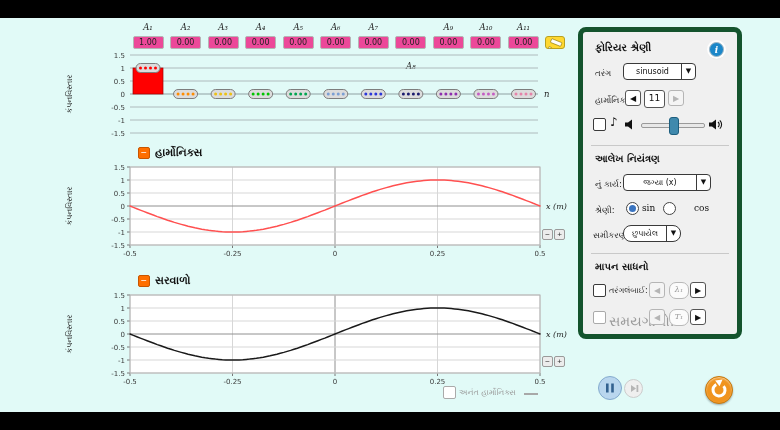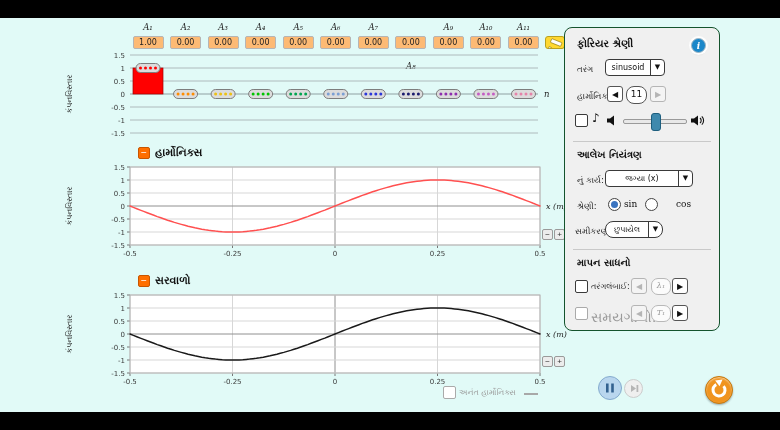--- a/index.html
+++ b/index.html
@@ -1,36 +1,36 @@
 <!DOCTYPE html>
 <html><head>
 <meta charset="utf-8">
 <style>
   html,body{margin:0;padding:0;}
   body{font-family:"DejaVu Sans",sans-serif;}
   .screen{position:relative;width:780px;height:430px;background:#000;overflow:hidden;}
   .stage{position:absolute;top:18px;left:0;width:780px;height:394px;background:#e1faf7;}
   .abs{position:absolute;}
   .amp-label{position:absolute;top:4px;width:32px;text-align:center;font:italic 8.5px "DejaVu Serif",serif;color:#222;}
-  .amp-box{position:absolute;top:18px;width:29px;height:11px;background:#fdba74;border:1px solid #b5b5b5;border-radius:2px;font-size:8px;color:#222;text-align:center;line-height:11px;}
+  .amp-box{position:absolute;top:18px;width:29px;height:11px;background:#ec4899;border:1px solid #b5b5b5;border-radius:2px;font-size:8px;color:#222;text-align:center;line-height:11px;}
   .pencil-btn{position:absolute;left:545px;top:18px;width:20px;height:13px;background:#ffd831;border:1px solid #b9a11e;border-radius:3px;padding:0;cursor:pointer;}
   .sect-title{position:absolute;height:13px;display:flex;align-items:center;gap:5px;}
   .collapse-btn{width:12px;height:12px;background:#ff6f00;border:1px solid #c85500;border-radius:2px;color:#fff;font-size:10px;line-height:9px;text-align:center;padding:0;cursor:pointer;}
   .sect-label{font-size:11px;font-weight:bold;color:#111;}
   .btn-zoom{position:absolute;width:11px;height:11px;background:#ececec;border:1px solid #9a9a9a;border-radius:2px;font-size:8px;line-height:8px;text-align:center;color:#333;padding:0;cursor:pointer;}
-  .panel{position:absolute;left:564px;top:9px;width:154px;height:302px;background:#f0f0f0;border:1px solid #14532d;border-radius:8px;}
+  .panel{position:absolute;left:578px;top:9px;width:154px;height:302px;background:#f0f0f0;border:5px solid #14532d;border-radius:8px;}
   .p-title{position:absolute;font-size:10.5px;font-weight:bold;color:#111;}
   .p-label{position:absolute;font-size:8.5px;color:#222;}
   .p-hr{position:absolute;left:8px;width:138px;border-top:1px solid #c9c9c9;}
   .dropdown{position:absolute;height:17px;background:#fff;border:1.4px solid #3a3a3a;border-radius:4px;display:flex;align-items:center;cursor:pointer;box-sizing:border-box;}
   .dd-text{flex:1;font-size:8px;color:#111;text-align:center;padding:0 2px;white-space:nowrap;}
   .dd-arrow{width:13px;border-left:1.2px solid #3a3a3a;font-size:7px;color:#111;text-align:center;line-height:14px;height:100%;}
   .spin-btn{position:absolute;width:16px;height:16px;background:#fff;border:1.2px solid #555;border-radius:3px;font-size:8px;color:#111;text-align:center;line-height:13px;padding:0;cursor:pointer;}
   .spin-btn.disabled{border-color:#b5b5b5;color:#b5b5b5;background:#f4f4f4;}
-  .num-box{position:absolute;width:19px;height:16px;background:#fff;border:1.2px solid #555;border-radius:8px;font-size:9px;color:#111;text-align:center;line-height:15px;box-sizing:content-box;}
+  .num-box{position:absolute;width:19px;height:16px;background:#fff;border:1.2px solid #555;border-radius:3px;font-size:9px;color:#111;text-align:center;line-height:15px;box-sizing:content-box;}
   .checkbox{position:absolute;width:11px;height:11px;background:#fff;border:1.4px solid #3a3a3a;border-radius:2px;cursor:pointer;}
   .checkbox.disabled{border-color:#aaa;}
   .radio{position:absolute;width:11px;height:11px;border:1.3px solid #444;border-radius:50%;background:#fff;cursor:pointer;}
   .radio .dot{position:absolute;left:2px;top:2px;width:7px;height:7px;border-radius:50%;background:#3a74c0;}
   .radio-label{position:absolute;font:9px "DejaVu Serif",serif;color:#111;}
   .slider-track{position:absolute;height:3px;background:#e8e8e8;border:1px solid #9a9a9a;border-radius:2px;}
   .slider-thumb{position:absolute;width:8px;height:16px;background:#3f89ad;border:1px solid #1d5e7e;border-radius:3px;cursor:pointer;}
   .tool-box{position:absolute;width:18px;height:15px;background:#fbfbfb;border:1.2px solid #b8b8b8;border-radius:7px;font:italic 8px "DejaVu Serif",serif;color:#9a9a9a;text-align:center;line-height:14px;}
   .circle-btn{position:absolute;border-radius:50%;padding:0;cursor:pointer;}
   .info-btn{position:absolute;width:15px;height:15px;border-radius:50%;background:#1b87c9;border:1px solid #9fb6c4;box-shadow:0 0 0 2px #fdfdfd,0 1px 2px rgba(0,0,0,.35);color:#fff;font:bold italic 9px "DejaVu Serif",serif;line-height:14px;text-align:center;padding:0;cursor:pointer;}
@@ -273,21 +273,21 @@
 
     <div class="checkbox disabled abs" style="left:443px;top:368px;"></div>
     <span class="inf-label abs" style="left:459px;top:370px;">અનંત હાર્મોનિક્સ</span>
     <div class="abs" style="left:524px;top:375px;width:14px;height:0;border-top:2px solid #a8a8a8;"></div>
 
     <div class="panel">
       <span class="p-title" style="left:12px;top:9px;">ફોરિયર શ્રેણી</span>
       <button class="info-btn" style="left:126px;top:10px;"><span>i</span></button>
 
       <span class="p-label" style="left:12px;top:36px;">તરંગ</span>
-      <div class="dropdown" style="left:40px;top:31px;width:60px;">
+      <div class="dropdown" style="left:40px;top:31px;width:73px;">
         <span class="dd-text">sinusoid</span>
         <span class="dd-arrow">▼</span>
       </div>
 
       <span class="p-label" style="left:12px;top:63px;">હાર્મોનિક્સ</span>
       <button class="spin-btn" style="left:42px;top:58px;"><span>◀</span></button>
       <div class="num-box" style="left:61px;top:58px;">11</div>
       <button class="spin-btn disabled" style="left:85px;top:58px;"><span>▶</span></button>
 
       <div class="checkbox" style="left:10px;top:86px;"></div>

